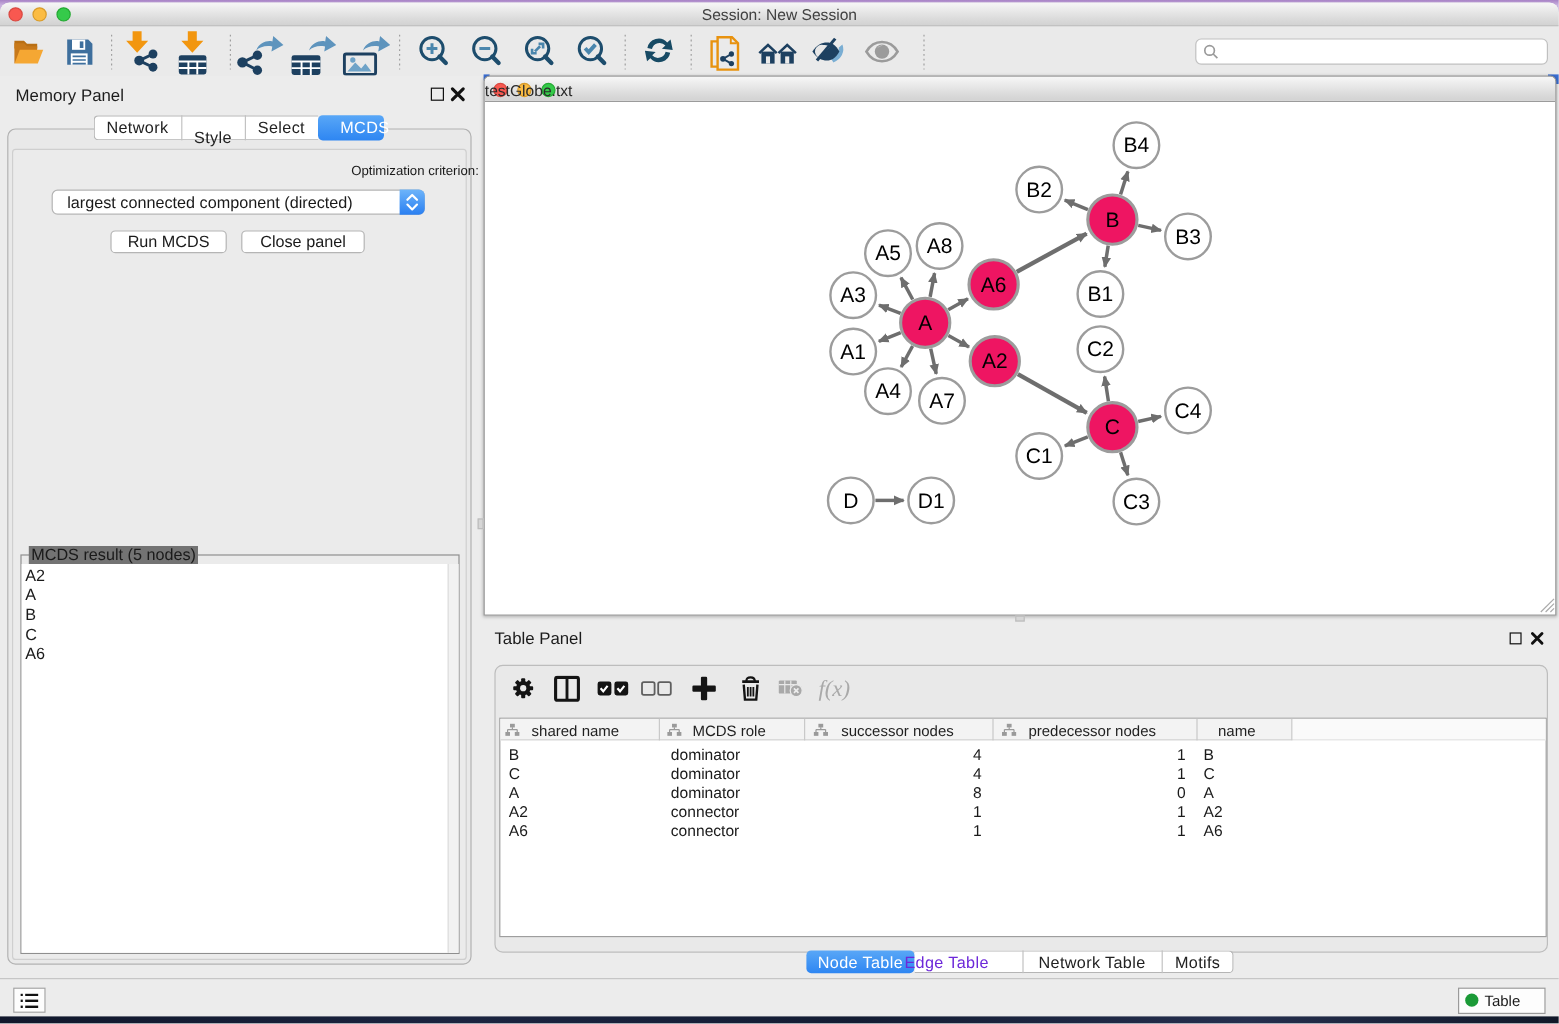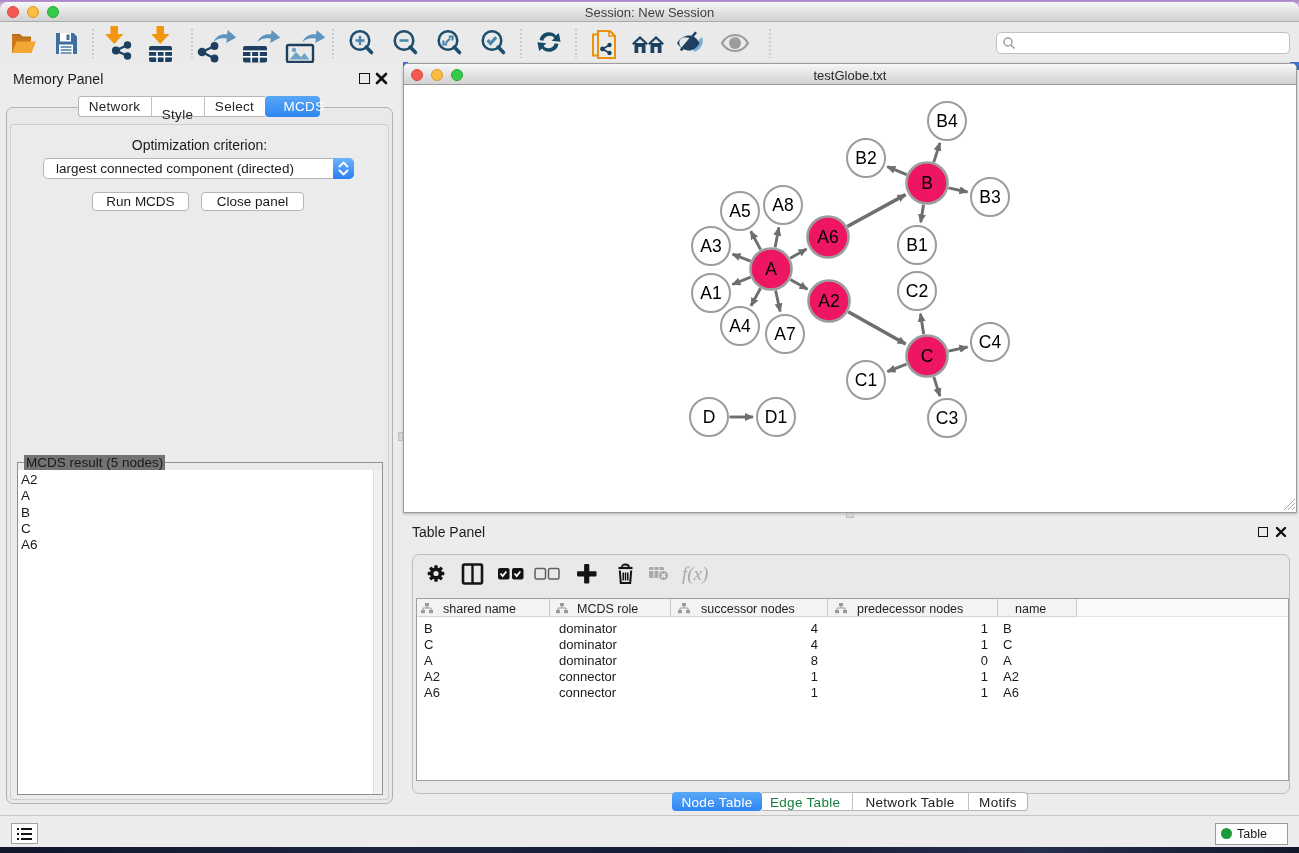--- a/index.html
+++ b/index.html
@@ -198,21 +198,21 @@
 
 <div class="abs" style="left:78px;top:96px;width:187px;height:21px;background:#fff;border:1px solid #b5b5b5;border-radius:4px 0 0 4px;border-right:none"></div>
 <div class="abs" style="left:151px;top:96px;width:1px;height:21px;background:#c2c2c2"></div>
 <div class="abs" style="left:204px;top:96px;width:1px;height:21px;background:#c2c2c2"></div>
 <div class="txt" style="left:78px;top:99px;width:73px;text-align:center;font-size:13.5px;letter-spacing:0.3px;color:#222">Network</div>
 <div class="txt" style="left:151px;top:107px;width:53px;text-align:center;font-size:13.5px;letter-spacing:0.3px;color:#222">Style</div>
 <div class="txt" style="left:204px;top:99px;width:61px;text-align:center;font-size:13.5px;letter-spacing:0.3px;color:#222">Select</div>
 <div class="abs" style="left:265px;top:96px;width:55px;height:21px;background:linear-gradient(#59a7f7,#2e86f2);border-radius:4px"></div>
 <div class="txt" style="left:265px;top:99px;width:78px;text-align:center;font-size:13.5px;letter-spacing:0.3px;color:#fff">MCDS</div>
 
-<div class="txt" style="left:0;top:137px;width:399px;text-align:center;font-size:14px">Optimization criterion:</div>
+<div class="txt" style="left:0;top:137px;width:399px;text-align:right;font-size:11px">Optimization criterion:</div>
 <div class="abs" style="left:43px;top:158px;width:311px;height:21px;background:#fff;border:1px solid #b5b5b5;border-radius:5px"></div>
 <div class="txt" style="left:56px;top:161px;font-size:13.5px">largest connected component (directed)</div>
 <div class="abs" style="left:333px;top:158px;width:21px;height:21px;background:linear-gradient(#6db4fa,#2a7ff1);border-radius:0 5px 5px 0"></div>
 <svg class="abs" style="left:337px;top:161px" width="13" height="15" viewBox="0 0 13 15">
     <path d="M2.5 5.5 L6.5 1.5 L10.5 5.5" fill="none" stroke="#fff" stroke-width="1.8" stroke-linecap="round" stroke-linejoin="round"></path>
     <path d="M2.5 9.5 L6.5 13.5 L10.5 9.5" fill="none" stroke="#fff" stroke-width="1.8" stroke-linecap="round" stroke-linejoin="round"></path>
   </svg>
 
 <div class="abs" style="left:92px;top:192px;width:97px;height:19px;background:#fff;border:1px solid #b5b5b5;border-radius:4px"></div>
 <div class="txt" style="left:92px;top:194px;width:97px;text-align:center;font-size:13.5px">Run MCDS</div>
@@ -241,21 +241,21 @@
 <div class="abs" style="left:1221px;top:828px;width:11px;height:11px;border-radius:50%;background:#1b9a37"></div>
 <div class="txt" style="left:1237px;top:827px;font-size:12.5px">Table</div>
 
 <div class="abs" style="left:1290px;top:62px;width:9px;height:8px;background:#3b6fd4"></div>
 <div class="abs" style="left:403px;top:62px;width:5px;height:5px;background:#3b6fd4"></div>
 <div class="abs" style="left:403px;top:63px;width:894px;height:450px;background:#fff;border:1px solid #9b9b9b;border-radius:5px 5px 0 0;box-shadow:0 1px 3px rgba(0,0,0,0.25)"></div>
 <div class="abs" style="left:404px;top:64px;width:892px;height:21px;background:linear-gradient(#f7f7f7,#dadada 75%,#d2d2d2);border-bottom:1px solid #9b9b9b;border-radius:4px 4px 0 0"></div>
 <div class="abs" style="left:411px;top:69px;width:12px;height:12px;border-radius:50%;background:#f85850;border:0.5px solid #d94942"></div>
 <div class="abs" style="left:431px;top:69px;width:12px;height:12px;border-radius:50%;background:#fbbc43;border:0.5px solid #d99b28"></div>
 <div class="abs" style="left:451px;top:69px;width:12px;height:12px;border-radius:50%;background:#35ca4a;border:0.5px solid #24a932"></div>
-<div class="txt" style="left:404px;top:68px;width:892px;text-align:center;font-size:13px;color:#2a2a2a">testGlobe.txt</div>
+<div class="txt" style="left:404px;top:68px;width:892px;text-align:left;font-size:13px;color:#2a2a2a">testGlobe.txt</div>
 <svg class="abs" style="left:404px;top:85px" width="893" height="427" viewBox="0 0 893 427">
 <defs>
       <marker id="arr" markerWidth="11" markerHeight="11" refX="8" refY="4.5" orient="auto" markerUnits="userSpaceOnUse">
         <path d="M0,0.5 L9,4.5 L0,8.5 z" fill="#6e6e6e"></path>
       </marker>
     </defs>
 <g stroke="#6e6e6e">
 <line x1="356.6" y1="164.6" x2="346.8" y2="146.3" stroke-width="2.9" marker-end="url(#arr)"></line>
 <line x1="371.1" y1="162.4" x2="374.8" y2="142.6" stroke-width="2.9" marker-end="url(#arr)"></line>
 <line x1="346.5" y1="176.1" x2="328.5" y2="169.2" stroke-width="2.9" marker-end="url(#arr)"></line>
@@ -465,15 +465,15 @@
 <div class="txt" style="left:559px;top:621px;font-size:13px;line-height:16.1px">dominator<br>dominator<br>dominator<br>connector<br>connector</div>
 <div class="txt" style="left:700px;top:621px;width:118px;text-align:right;font-size:13px;line-height:16.1px">4<br>4<br>8<br>1<br>1</div>
 <div class="txt" style="left:870px;top:621px;width:118px;text-align:right;font-size:13px;line-height:16.1px">1<br>1<br>0<br>1<br>1</div>
 <div class="txt" style="left:1003px;top:621px;font-size:13px;line-height:16.1px">B<br>C<br>A<br>A2<br>A6</div>
 
 <div class="abs" style="left:762px;top:792px;width:266px;height:19px;background:#fff;border:1px solid #b5b5b5;border-radius:0 4px 4px 0;border-left:none"></div>
 <div class="abs" style="left:852px;top:792px;width:1px;height:19px;background:#c2c2c2"></div>
 <div class="abs" style="left:968px;top:792px;width:1px;height:19px;background:#c2c2c2"></div>
 <div class="abs" style="left:672px;top:792px;width:90px;height:19px;background:linear-gradient(#59a7f7,#2e86f2);border-radius:4px"></div>
 <div class="txt" style="left:672px;top:795px;width:90px;text-align:center;font-size:13.5px;letter-spacing:0.3px;color:#fff">Node Table</div>
-<div class="txt" style="left:770px;top:795px;width:90px;text-align:left;font-size:13.5px;letter-spacing:0.3px;color:#15803d">Edge Table</div>
+<div class="txt" style="left:734px;top:795px;width:90px;text-align:right;font-size:13.5px;letter-spacing:0.3px;color:#6d28d9">Edge Table</div>
 <div class="txt" style="left:852px;top:795px;width:116px;text-align:center;font-size:13.5px;letter-spacing:0.3px;color:#222">Network Table</div>
 <div class="txt" style="left:968px;top:795px;width:60px;text-align:center;font-size:13.5px;letter-spacing:0.3px;color:#222">Motifs</div>
 
 </body></html>

